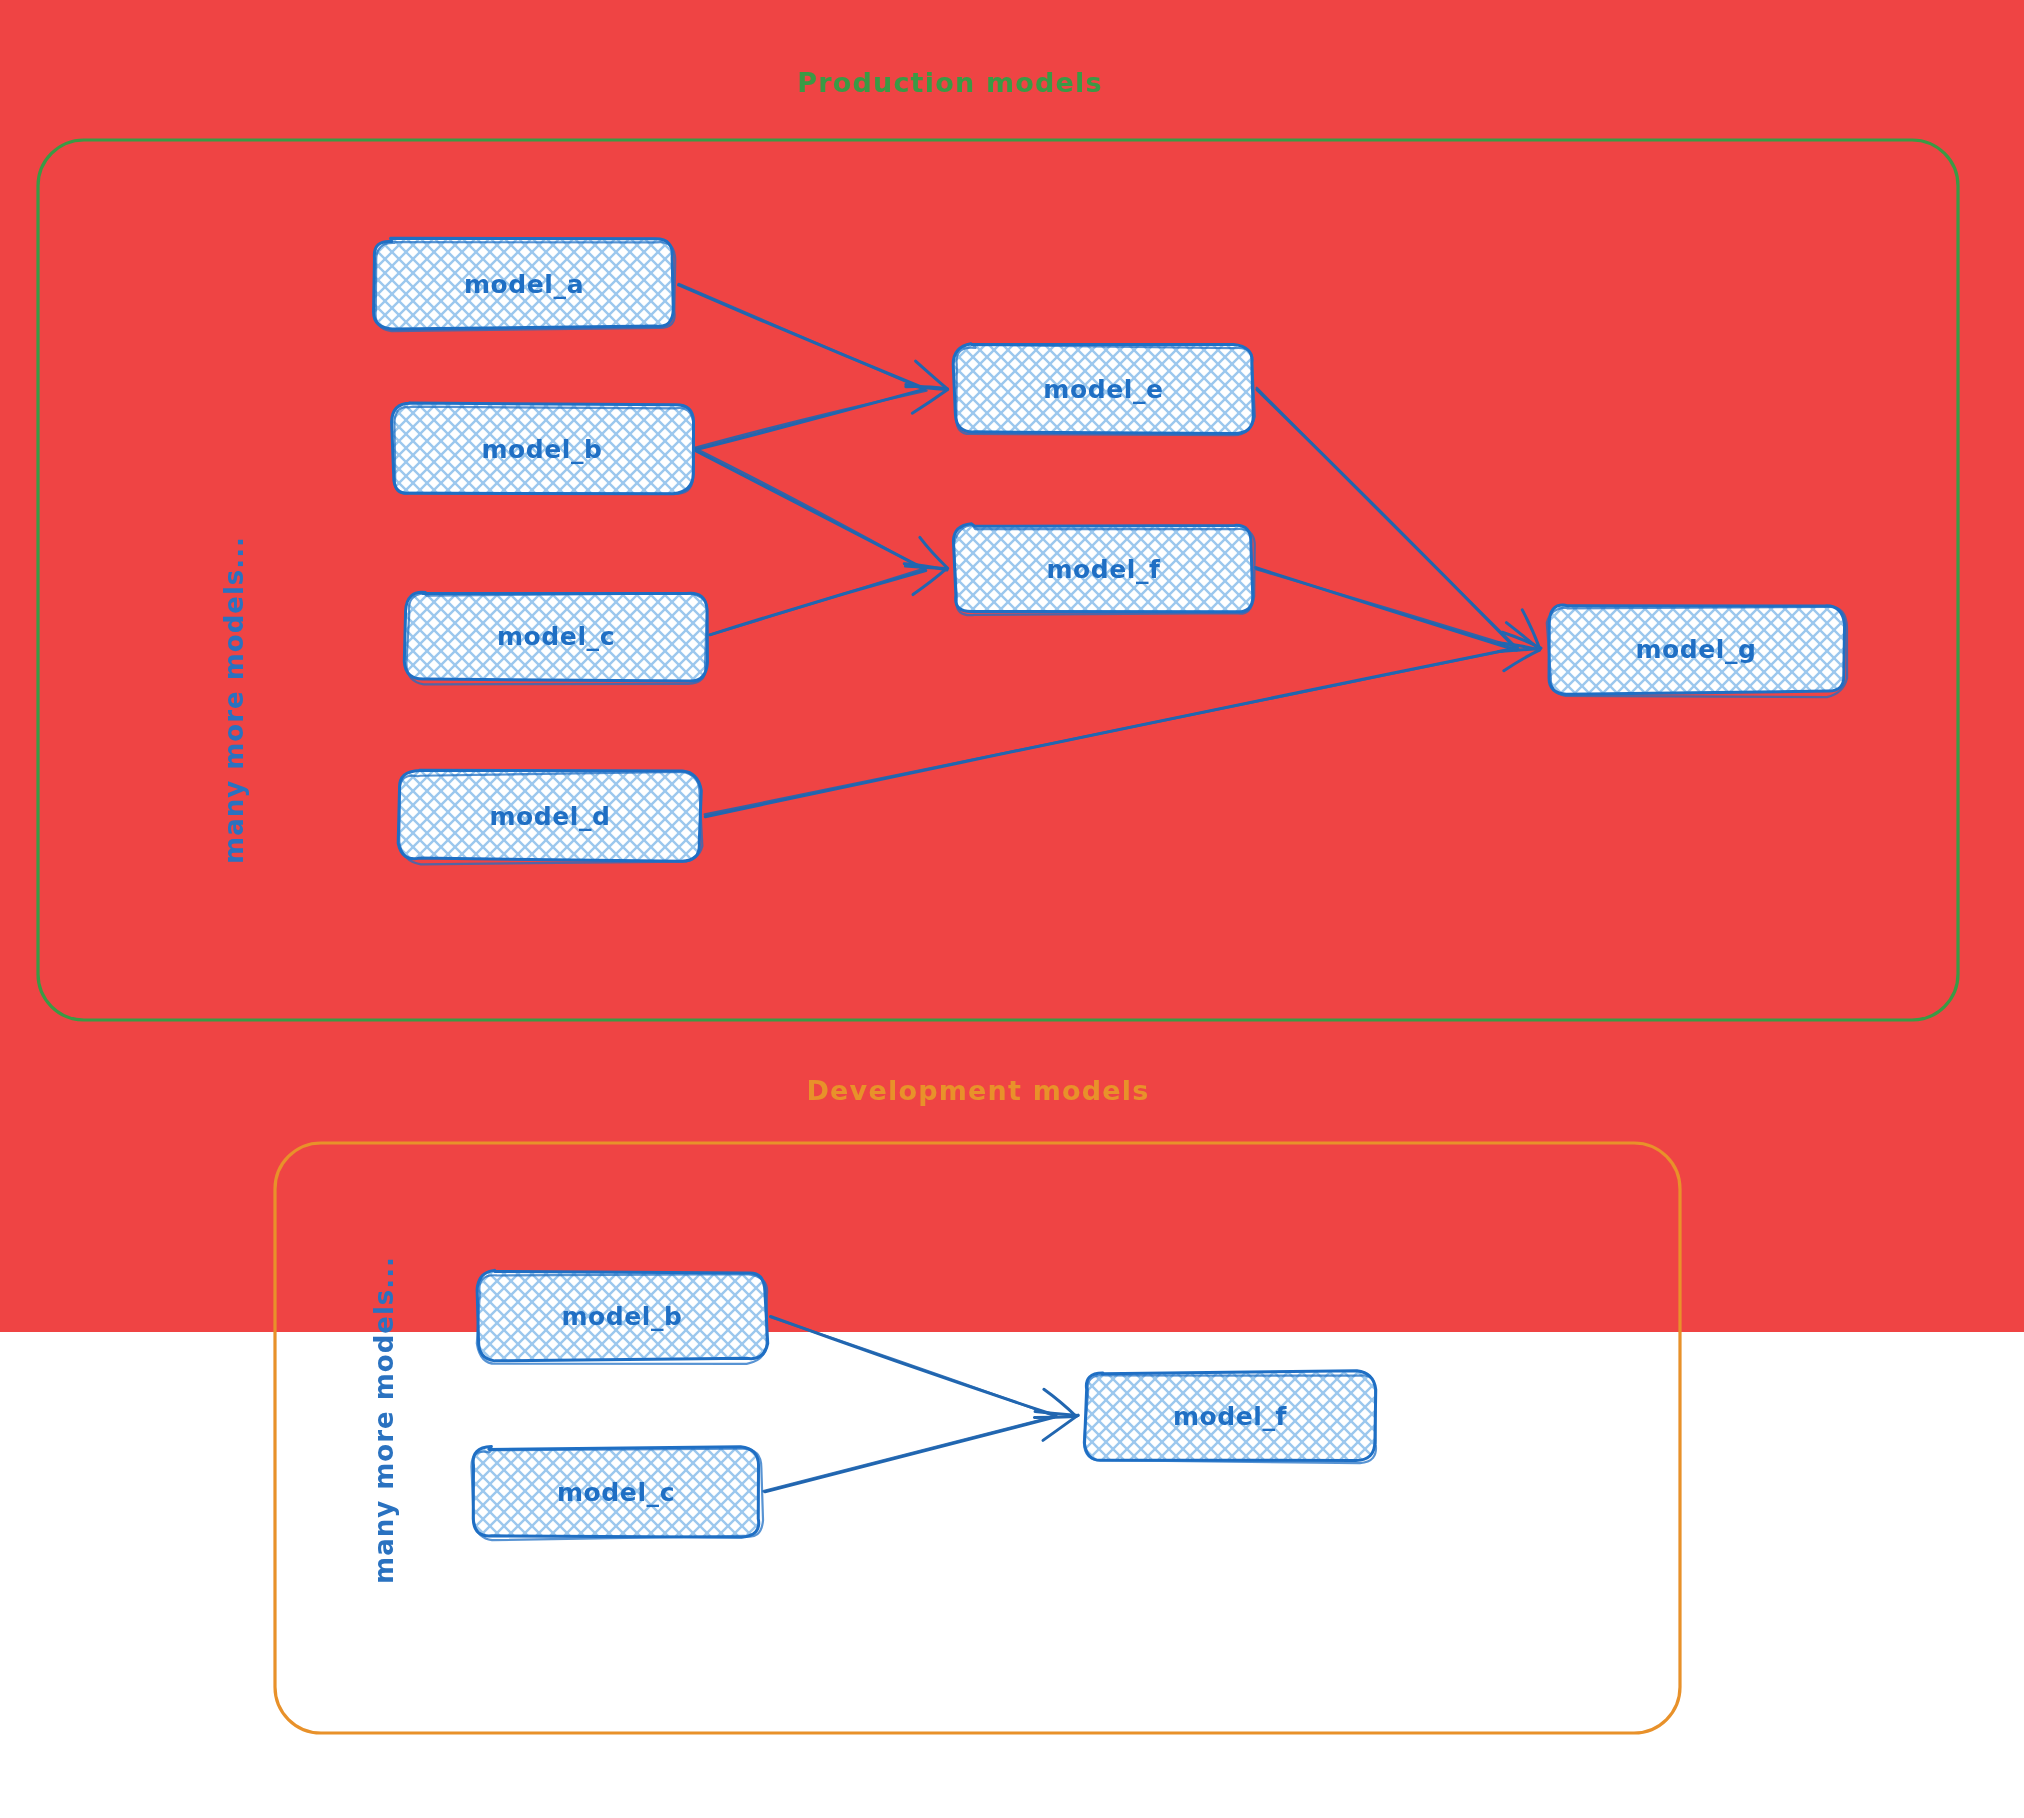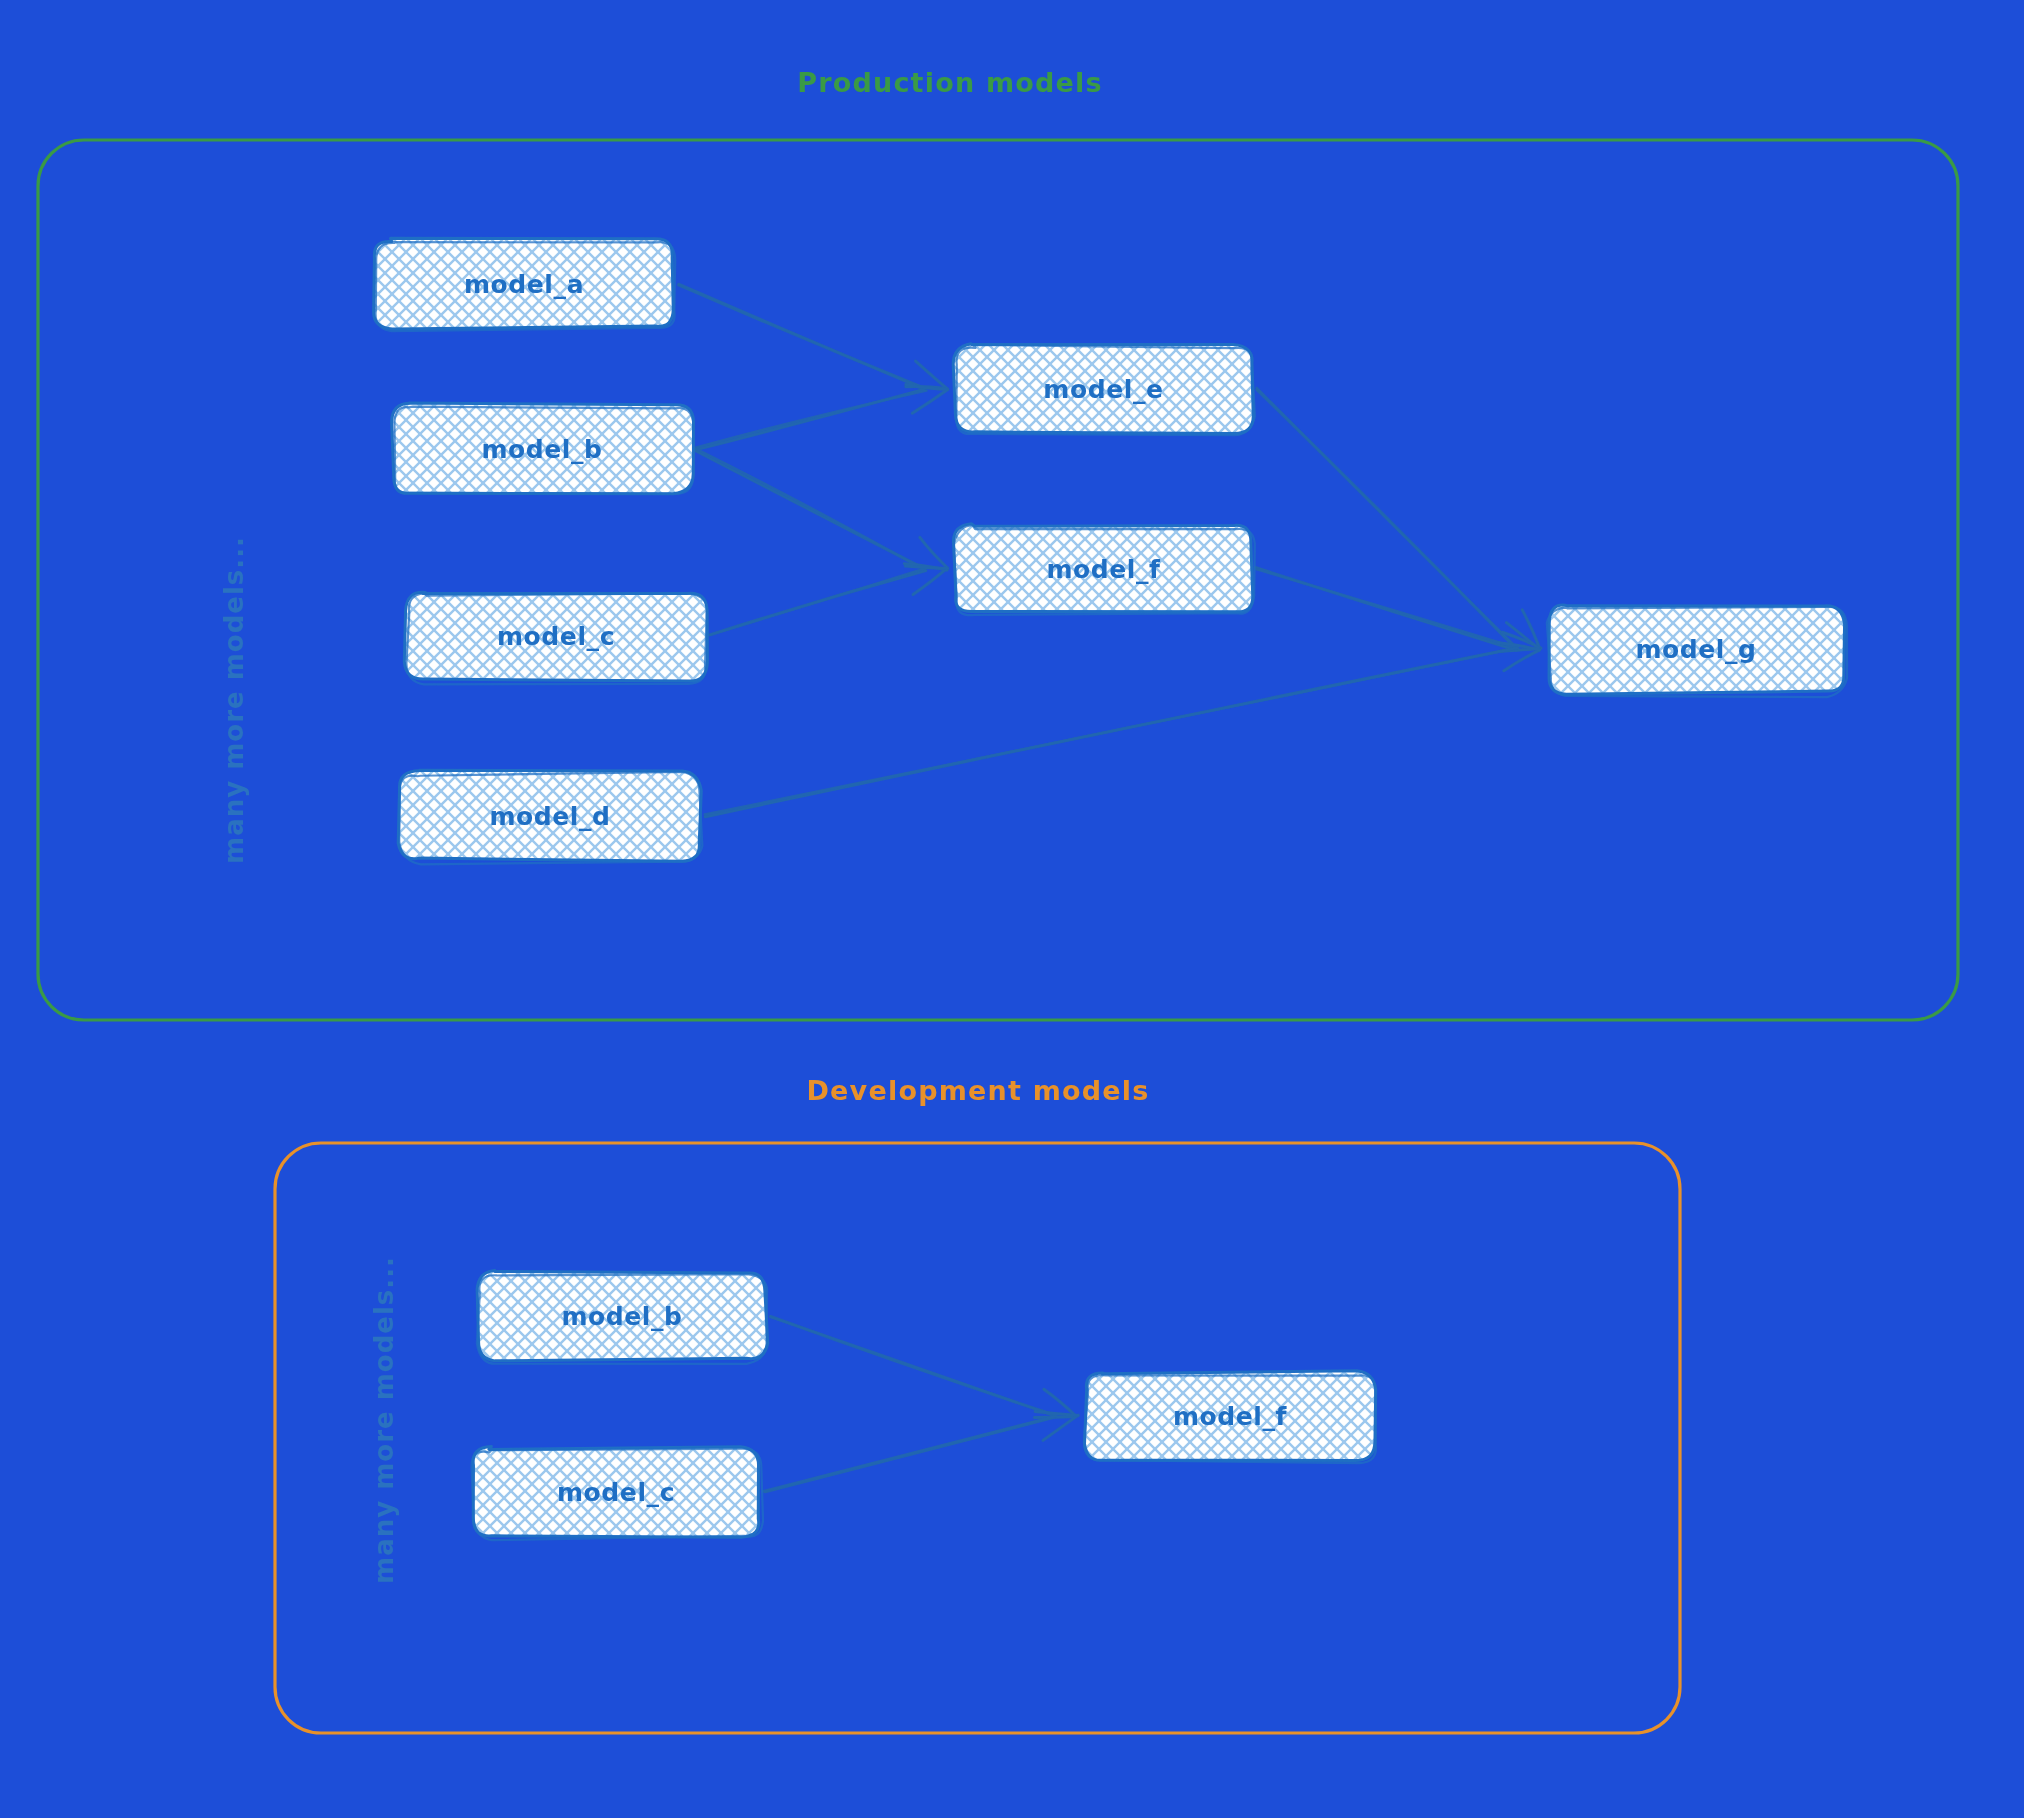--- a/index.html
+++ b/index.html
@@ -9,22 +9,22 @@
   }
   body {
     width: 2024px;
     height: 1818px;
     font-family: "DejaVu Sans", sans-serif;
     overflow: hidden;
   }
   #stage {
     position: relative;
     width: 2024px;
-    height: 1818px;
-    background: #1d4ed8;
+    height: 1332px;
+    background: #ef4444;
   }
   #diagram-svg {
     position: absolute;
     left: 0;
     top: 0;
     width: 2024px;
     height: 1818px;
     display: block;
   }
   .grp-title {

